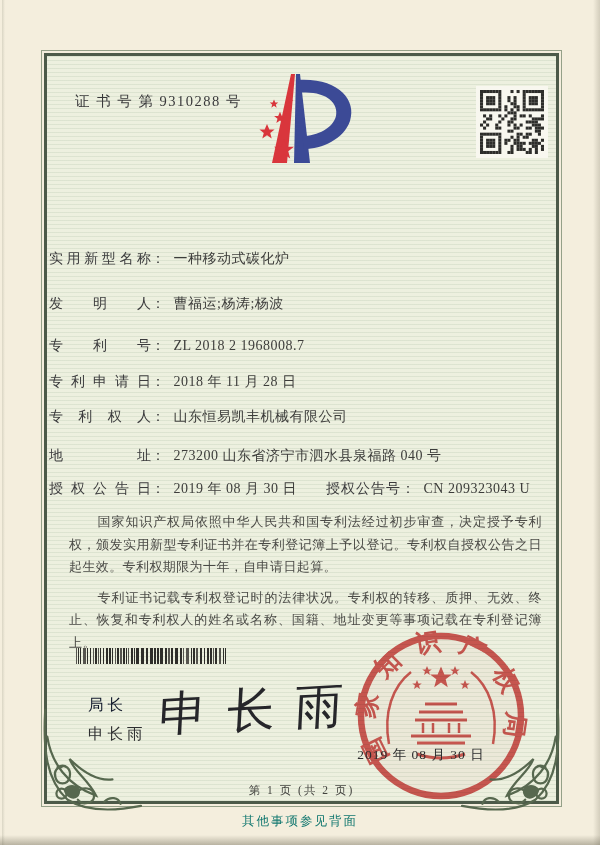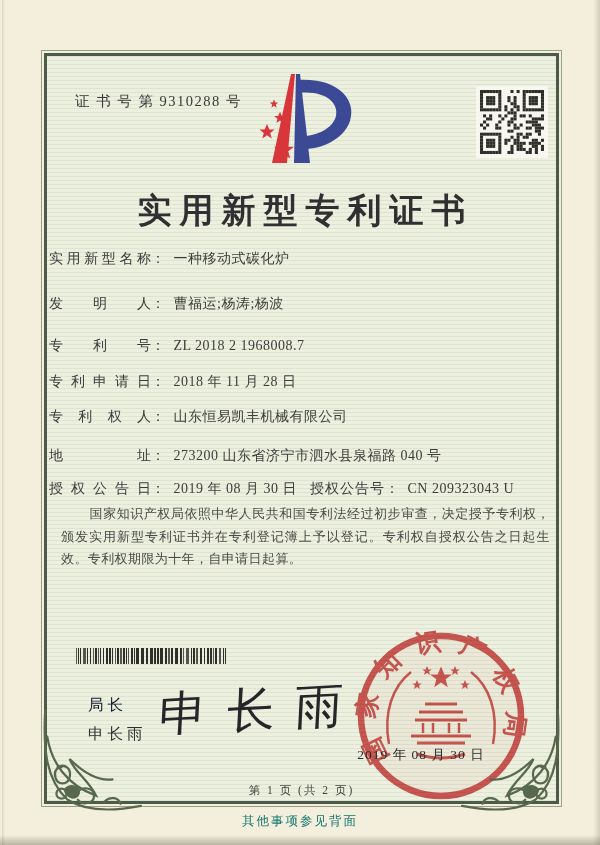--- a/index.html
+++ b/index.html
@@ -34,25 +34,25 @@
   .qr svg{display:block;width:64px;height:64px;}
   .title{position:absolute;left:0;top:138px;width:100%;text-align:center;
     font-size:34px;font-weight:bold;letter-spacing:8px;padding-left:8px;box-sizing:border-box;color:#303032;}
 
   
   .field{position:absolute;left:8px;font-size:14px;white-space:nowrap;color:#3b3b3d;}
   .flabel{display:inline-block;width:102px;text-align:justify;text-align-last:justify;vertical-align:bottom;}
   .colon{display:inline-block;}
   .fvalue{margin-left:5px;letter-spacing:.5px;color:#3d3d3b;}
   .grant2{position:absolute;left:261px;top:0;}
-  .flabel2{letter-spacing:1px;}
+  .flabel2{letter-spacing:1px;margin-left:16px;}
 
   
   .paras{position:absolute;left:20px;top:453px;width:489px;}
-  .paras p{margin:0;font-size:13px;line-height:1.74;letter-spacing:.4px;
+  .paras p{margin:8px;font-size:13px;line-height:1.74;letter-spacing:.4px;
     text-indent:2.2em;color:#4a4a46;text-align:justify;}
 
   
   .barcode{position:absolute;left:35px;top:598px;width:154px;height:16px;}
   .signer-title{position:absolute;left:47px;top:645px;font-size:15.5px;letter-spacing:4px;color:#0f172a;}
   .signer-name{position:absolute;left:47px;top:674px;font-size:15.5px;letter-spacing:4px;color:#2e2e30;}
   .signature{position:absolute;left:118px;top:612px;width:200px;height:95px;
     font-size:48px;letter-spacing:20px;color:#26262a;
     transform:rotate(-3deg) skewX(-6deg);text-align:center;line-height:95px;white-space:nowrap;}
   .seal{position:absolute;left:312px;top:578px;width:176px;height:176px;
@@ -302,21 +302,20 @@
           <rect x="15" y="60" width="3" height="3" fill="#2d2d2a"></rect>
           <rect x="18" y="60" width="3" height="3" fill="#2d2d2a"></rect>
           <rect x="27" y="60" width="3" height="3" fill="#2d2d2a"></rect>
           <rect x="30" y="60" width="3" height="3" fill="#2d2d2a"></rect>
           <rect x="45" y="60" width="3" height="3" fill="#2d2d2a"></rect>
           <rect x="48" y="60" width="3" height="3" fill="#2d2d2a"></rect>
           <rect x="54" y="60" width="3" height="3" fill="#2d2d2a"></rect>
         </svg>
     </div>
 
-    <div class="title">实用新型专利证书</div>
 
     <div class="field" style="top:200px">
       <span class="flabel">实用新型名称</span><span class="colon">：</span>
       <span class="fvalue">一种移动式碳化炉</span>
     </div>
     <div class="field" style="top:245px">
       <span class="flabel">发明人</span><span class="colon">：</span>
       <span class="fvalue">曹福运;杨涛;杨波</span>
     </div>
     <div class="field" style="top:287px">
@@ -340,20 +339,21 @@
       <span class="flabel">授权公告日</span><span class="colon">：</span>
       <span class="fvalue">2019 年 08 月 30 日</span>
       <span class="grant2">
         <span class="flabel2">授权公告号</span><span class="colon">：</span>
         <span class="fvalue">CN 209323043 U</span>
       </span>
     </div>
 
     <div class="paras">
       <p>国家知识产权局依照中华人民共和国专利法经过初步审查，决定授予专利权，颁发实用新型专利证书并在专利登记簿上予以登记。专利权自授权公告之日起生效。专利权期限为十年，自申请日起算。</p>
+      <p>专利证书记载专利权登记时的法律状况。专利权的转移、质押、无效、终止、恢复和专利权人的姓名或名称、国籍、地址变更等事项记载在专利登记簿上。</p>
     </div>
 
     <svg id="barcode" class="barcode" viewBox="0 0 154 16" preserveAspectRatio="none">
         <rect x="0" y="0" width="1" height="16" fill="#55544e"></rect>
         <rect x="2" y="0" width="1" height="16" fill="#2e2e2a"></rect>
         <rect x="4" y="0" width="1" height="16" fill="#2e2e2a"></rect>
         <rect x="7" y="0" width="3" height="16" fill="#55544e"></rect>
         <rect x="11" y="0" width="1" height="16" fill="#2e2e2a"></rect>
         <rect x="14" y="0" width="1" height="16" fill="#2e2e2a"></rect>
         <rect x="17" y="0" width="1" height="16" fill="#55544e"></rect>

